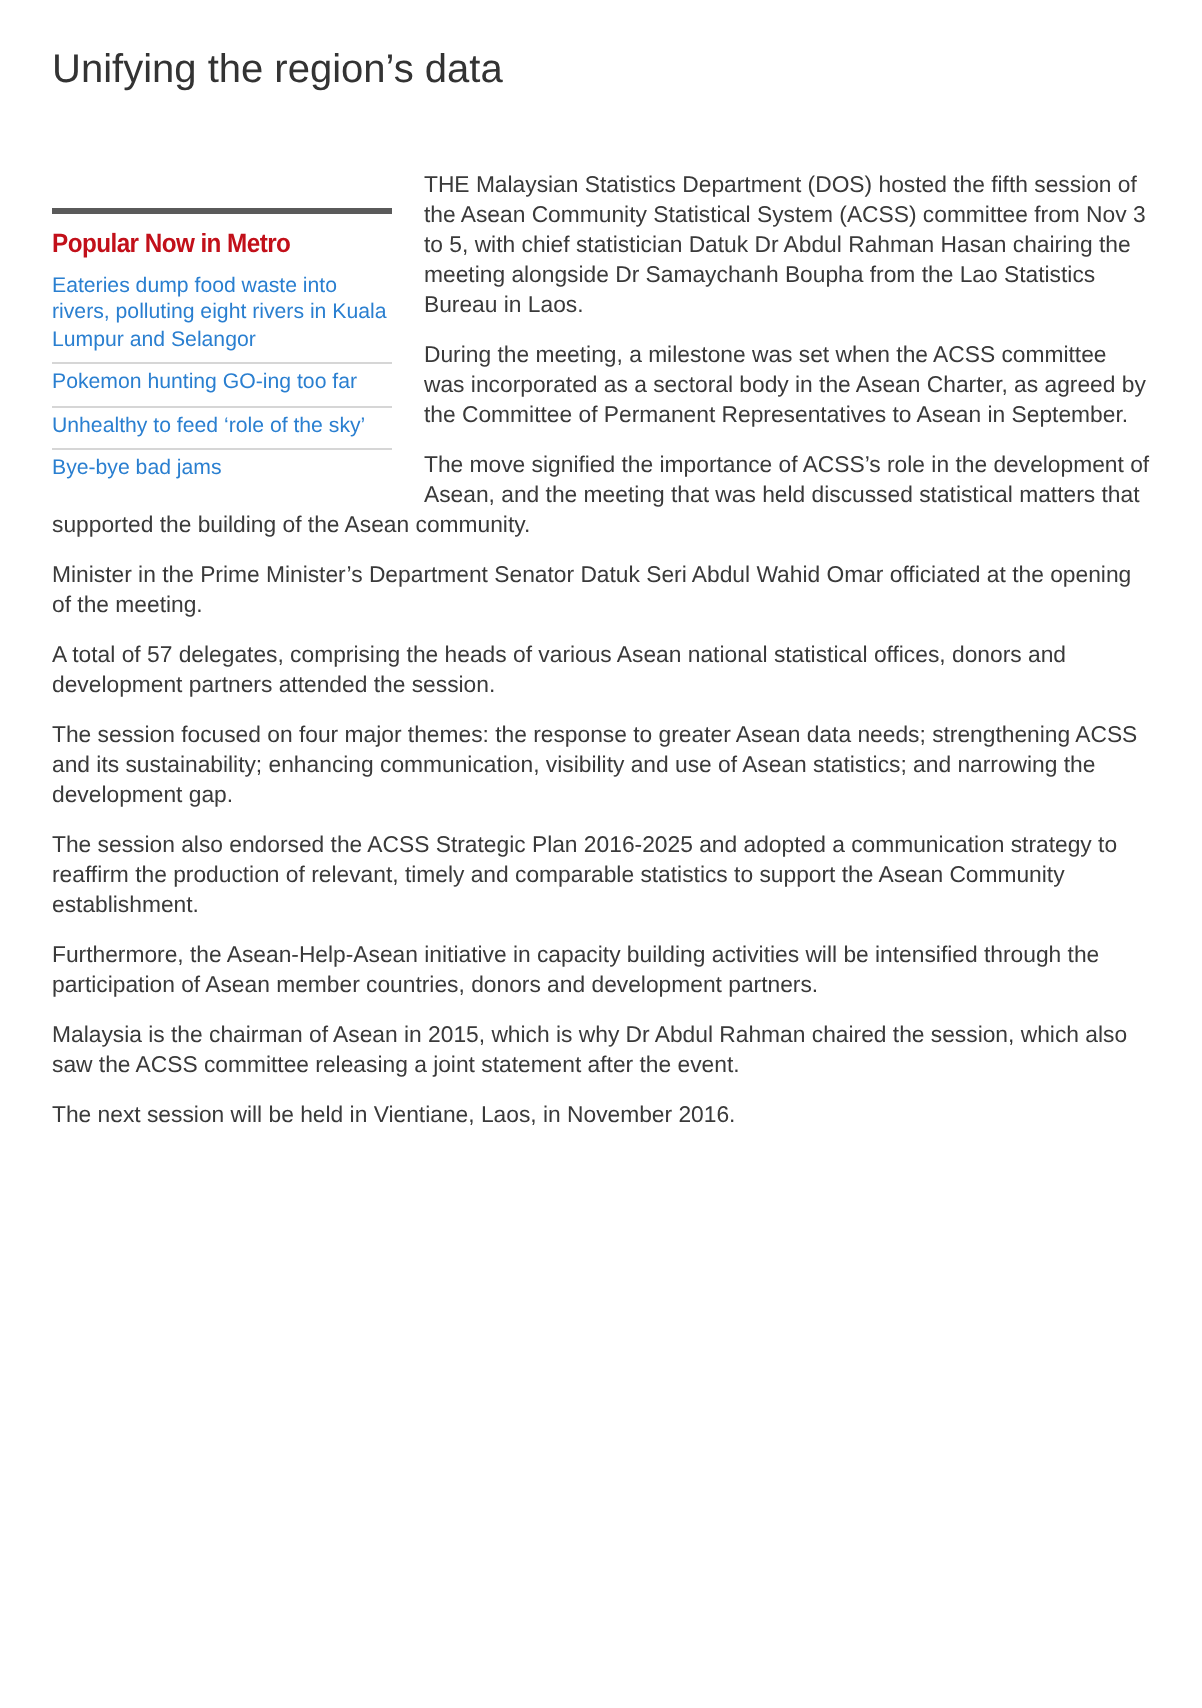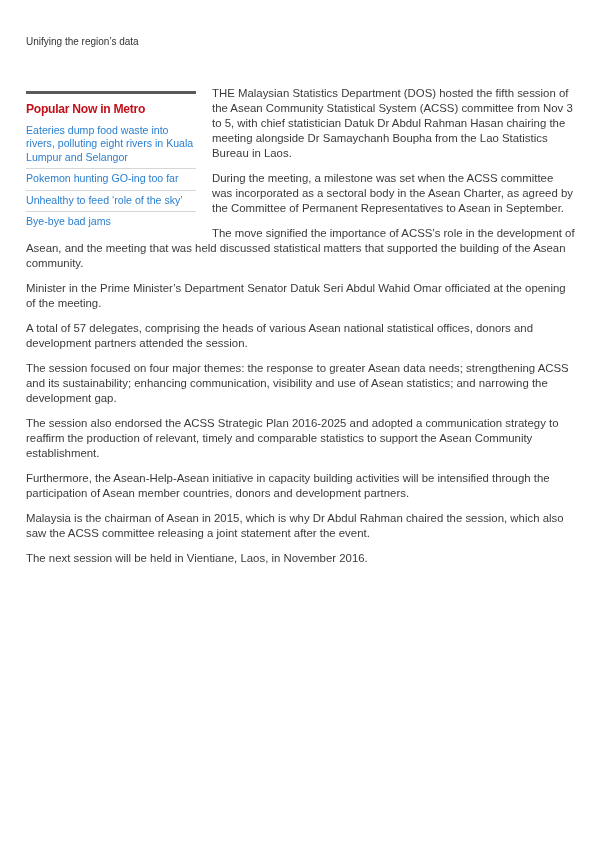--- a/index.html
+++ b/index.html
@@ -1,29 +1,29 @@
 <!DOCTYPE html>
 <html><head>
   <meta charset="utf-8">
   <style>
     html, body { margin: 0; padding: 0; background: #ffffff; }
     body {
       width: 601px; height: 854px; position: relative; overflow: hidden;
       font-family: "Liberation Sans", sans-serif; color: #333333;
     }
     .title {
-      position: absolute; left: 26px; top: 36px;
-      font-size: 10px; color: #333333; margin: 0; font-weight: normal;
+      position: absolute; left: 26px; top: 24px;
+      font-size: 20px; color: #333333; margin: 0; font-weight: normal;
     }
     .article {
       position: absolute; left: 26px; top: 86px; width: 550px;
       font-size: 11.4px; line-height: 15px; color: #3a3a3a;
     }
     .sidebar {
-      float: left; width: 170px; margin-right: 16px; margin-top: 5px;
+      float: left; width: 170px; margin-right: 16px; margin-top: 18px;
     }
     .sidebar-rule { height: 3px; background: #5a5a5a; margin-bottom: 7px; }
     .sidebar-heading {
       font-family: "Liberation Sans", sans-serif; font-weight: bold;
       font-size: 13.2px; color: #c2101a; margin: 0 0 5px 0; letter-spacing: -0.3px;
       transform: scaleX(0.92); transform-origin: left;
       white-space: nowrap;
     }
     .sidebar-list { list-style: none; margin: 0; padding: 0; }
     .sidebar-list li {

